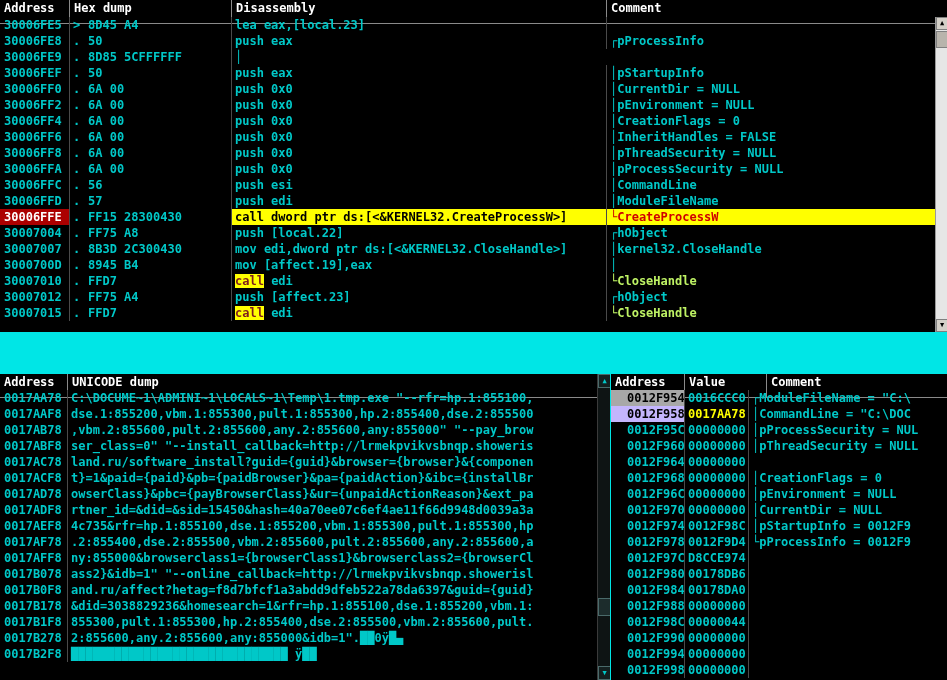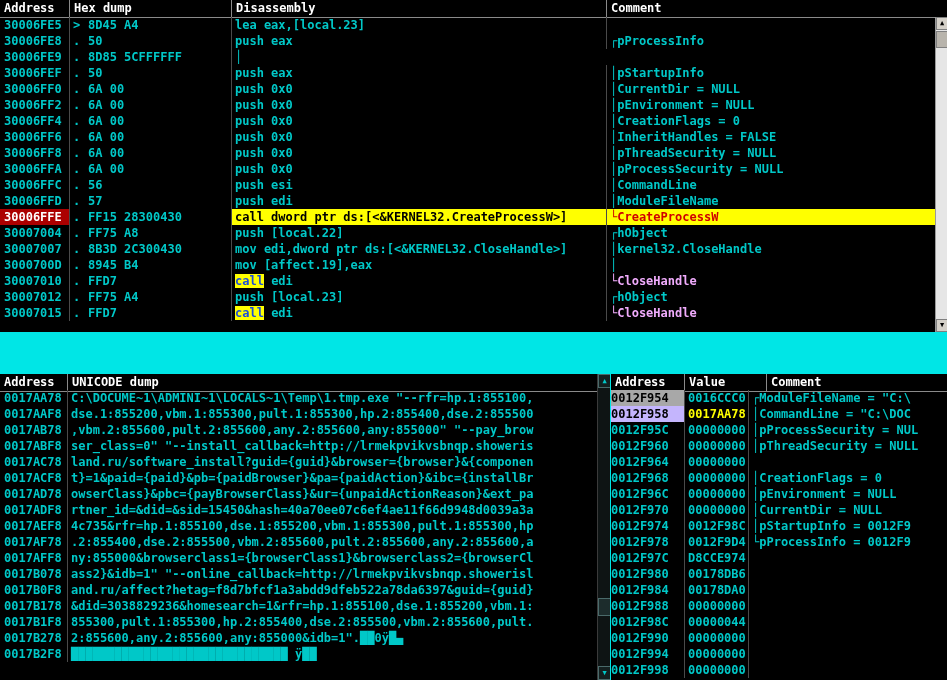--- a/index.html
+++ b/index.html
@@ -8,51 +8,51 @@
     background:#00E6E6;
     font-family:"DejaVu Sans Mono","Liberation Mono",monospace;
     font-weight:bold;font-size:12px;color:#00C8C8;
   }
   .pane{position:absolute;background:#000;overflow:hidden}
   #disasmPane{left:0;top:0;width:947px;height:332px}
   #infoPane{left:0;top:332px;width:947px;height:42px;background:#00E6E6;color:#000080;padding:3px 0 0 5px;box-sizing:border-box;overflow:hidden}
   #dumpPane{left:0;top:374px;width:610px;height:306px}
   #stackPane{left:611px;top:374px;width:336px;height:306px}
 
-  .hdr{display:flex;height:18px;line-height:16px;background:#000;color:#FFFFFF;border-bottom:1px solid #8a8a8a;box-sizing:border-box;white-space:nowrap}
+  .hdr{display:flex;height:24px;line-height:16px;background:#000;color:#FFFFFF;border-bottom:1px solid #8a8a8a;box-sizing:border-box;white-space:nowrap}
   .hdr .hc{padding:0 4px;border-right:1px solid #8a8a8a;box-sizing:border-box;overflow:hidden}
   .hdr .hc:last-child{flex:1;border-right:none}
 
   .rows{position:absolute;left:0;right:0}
   #disasm-rows{top:17px;bottom:0;right:12px}
   #dump-rows{top:16px;bottom:0;right:13px}
   #stack-rows{top:16px;bottom:0;right:0}
 
   .row{display:flex;height:16px;line-height:16px;white-space:nowrap}
   .c{box-sizing:border-box;padding:0 3px;overflow:hidden;border-right:1px solid #4a4a4a}
 
   
   .dc-addr{width:70px;padding-left:4px}
   .dc-hex{width:162px}
   .dc-ins{width:375px}
   .dc-cmt{flex:1;border-right:none}
   .pfx{display:inline-block;width:15px}
 
   .bp{background:#AC0000;color:#FFFFFF}
   .ysel{background:#FFFF00;color:#000}
-  .callhl{background:#FFFF00;color:#1d4ed8}
-  .red{color:#f0abfc}
+  .callhl{background:#FFFF00;color:#7f1d1d}
+  .red{color:#bef264}
   .ysel .red{color:#D00000}
 
   
   .uc-addr{width:68px;padding-left:4px}
   .uc-text{flex:1;border-right:none}
 
   
-  .sc-addr{width:74px;padding-left:0}
+  .sc-addr{width:74px;padding-left:16px}
   .sc-val{width:64px}
   .sc-cmt{flex:1;border-right:none}
   .saddr-sel{background:#A8A8A8;color:#000}
   .saddr-follow{background:#c4b5fd;color:#000}
   .sval-follow{color:#FFFF00}
 
   
   .sb{position:absolute;box-sizing:border-box}
   #sbTop{right:0;top:17px;width:12px;height:315px;background:#E6E6E6;border-left:1px solid #9a9a9a}
   #sbTop .sbbtn{position:absolute;left:0;width:12px;height:13px;background:#D4D0C8;border:1px solid #808080;box-sizing:border-box;color:#000;font-size:7px;line-height:11px;text-align:center}
@@ -174,21 +174,21 @@
       </div>
       <div class="row">
         <div class="c dc-addr">30007010</div>
         <div class="c dc-hex"><span class="pfx">.</span>FFD7</div>
         <div class="c dc-ins"><span class="callhl">call</span> edi</div>
         <div class="c dc-cmt"><span class="red">└CloseHandle</span></div>
       </div>
       <div class="row">
         <div class="c dc-addr">30007012</div>
         <div class="c dc-hex"><span class="pfx">.</span>FF75 A4</div>
-        <div class="c dc-ins">push [local.23]</div>
+        <div class="c dc-ins">push [affect.23]</div>
         <div class="c dc-cmt"><span>┌hObject</span></div>
       </div>
       <div class="row">
         <div class="c dc-addr">30007015</div>
         <div class="c dc-hex"><span class="pfx">.</span>FFD7</div>
         <div class="c dc-ins"><span class="callhl">call</span> edi</div>
         <div class="c dc-cmt"><span class="red">└CloseHandle</span></div>
       </div>
     </div>
   <div class="sb" id="sbTop">

